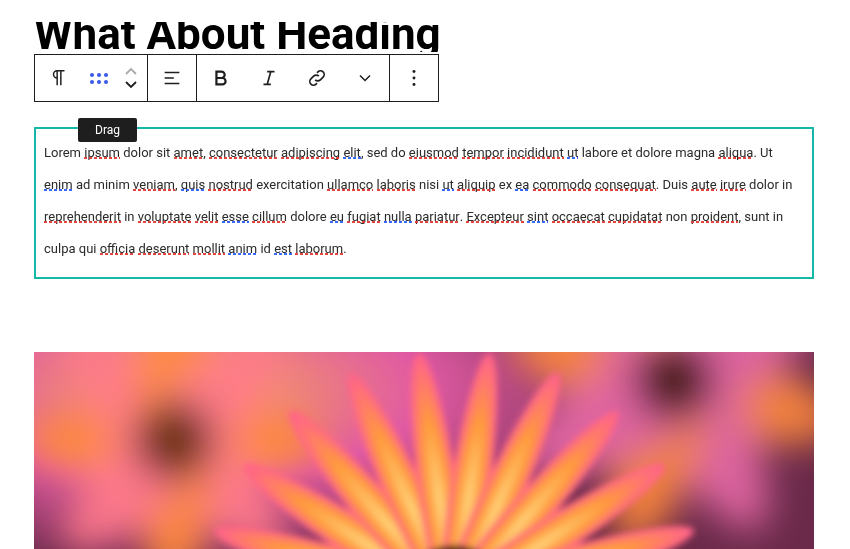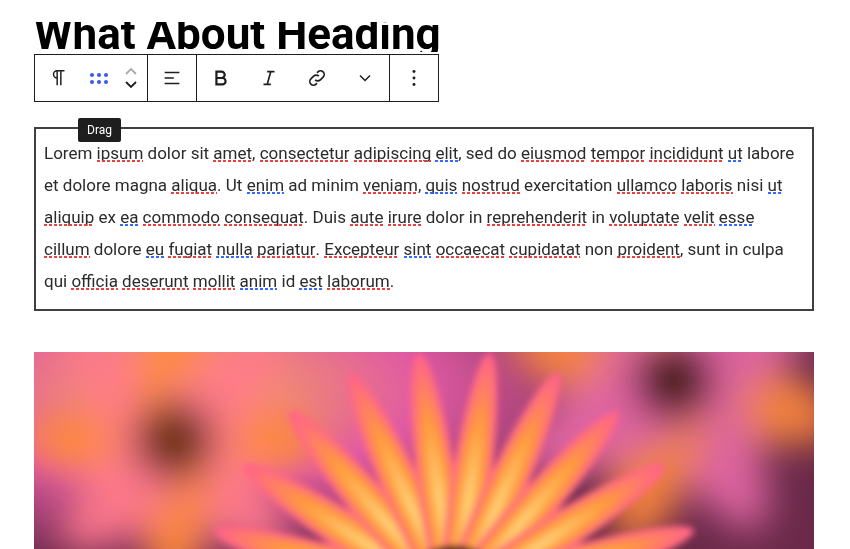--- a/index.html
+++ b/index.html
@@ -76,34 +76,34 @@
   }
 
   
   .tooltip {
     position: absolute;
     top: 118px;
     left: 78px;
     background: #1e1e1e;
     color: #fff;
     font-size: 12px;
-    padding: 5px 9px;
+    padding: 5px 17px;
     border-radius: 2px;
     z-index: 20;
   }
 
   
   .para-block {
     position: absolute;
     top: 127px;
     left: 34px;
     width: 780px;
-    border: 2px solid #404040;
+    border: 2px solid #14b8a6;
     padding: 8px 8px 12px 8px;
-    font-size: 17px;
+    font-size: 13px;
     line-height: 32px;
     color: #2b2b2b;
     background: #fff;
   }
   .para-block .sp {
     position: relative;
     display: inline;
   }
   .para-block .sp.red::after {
     content: "";

